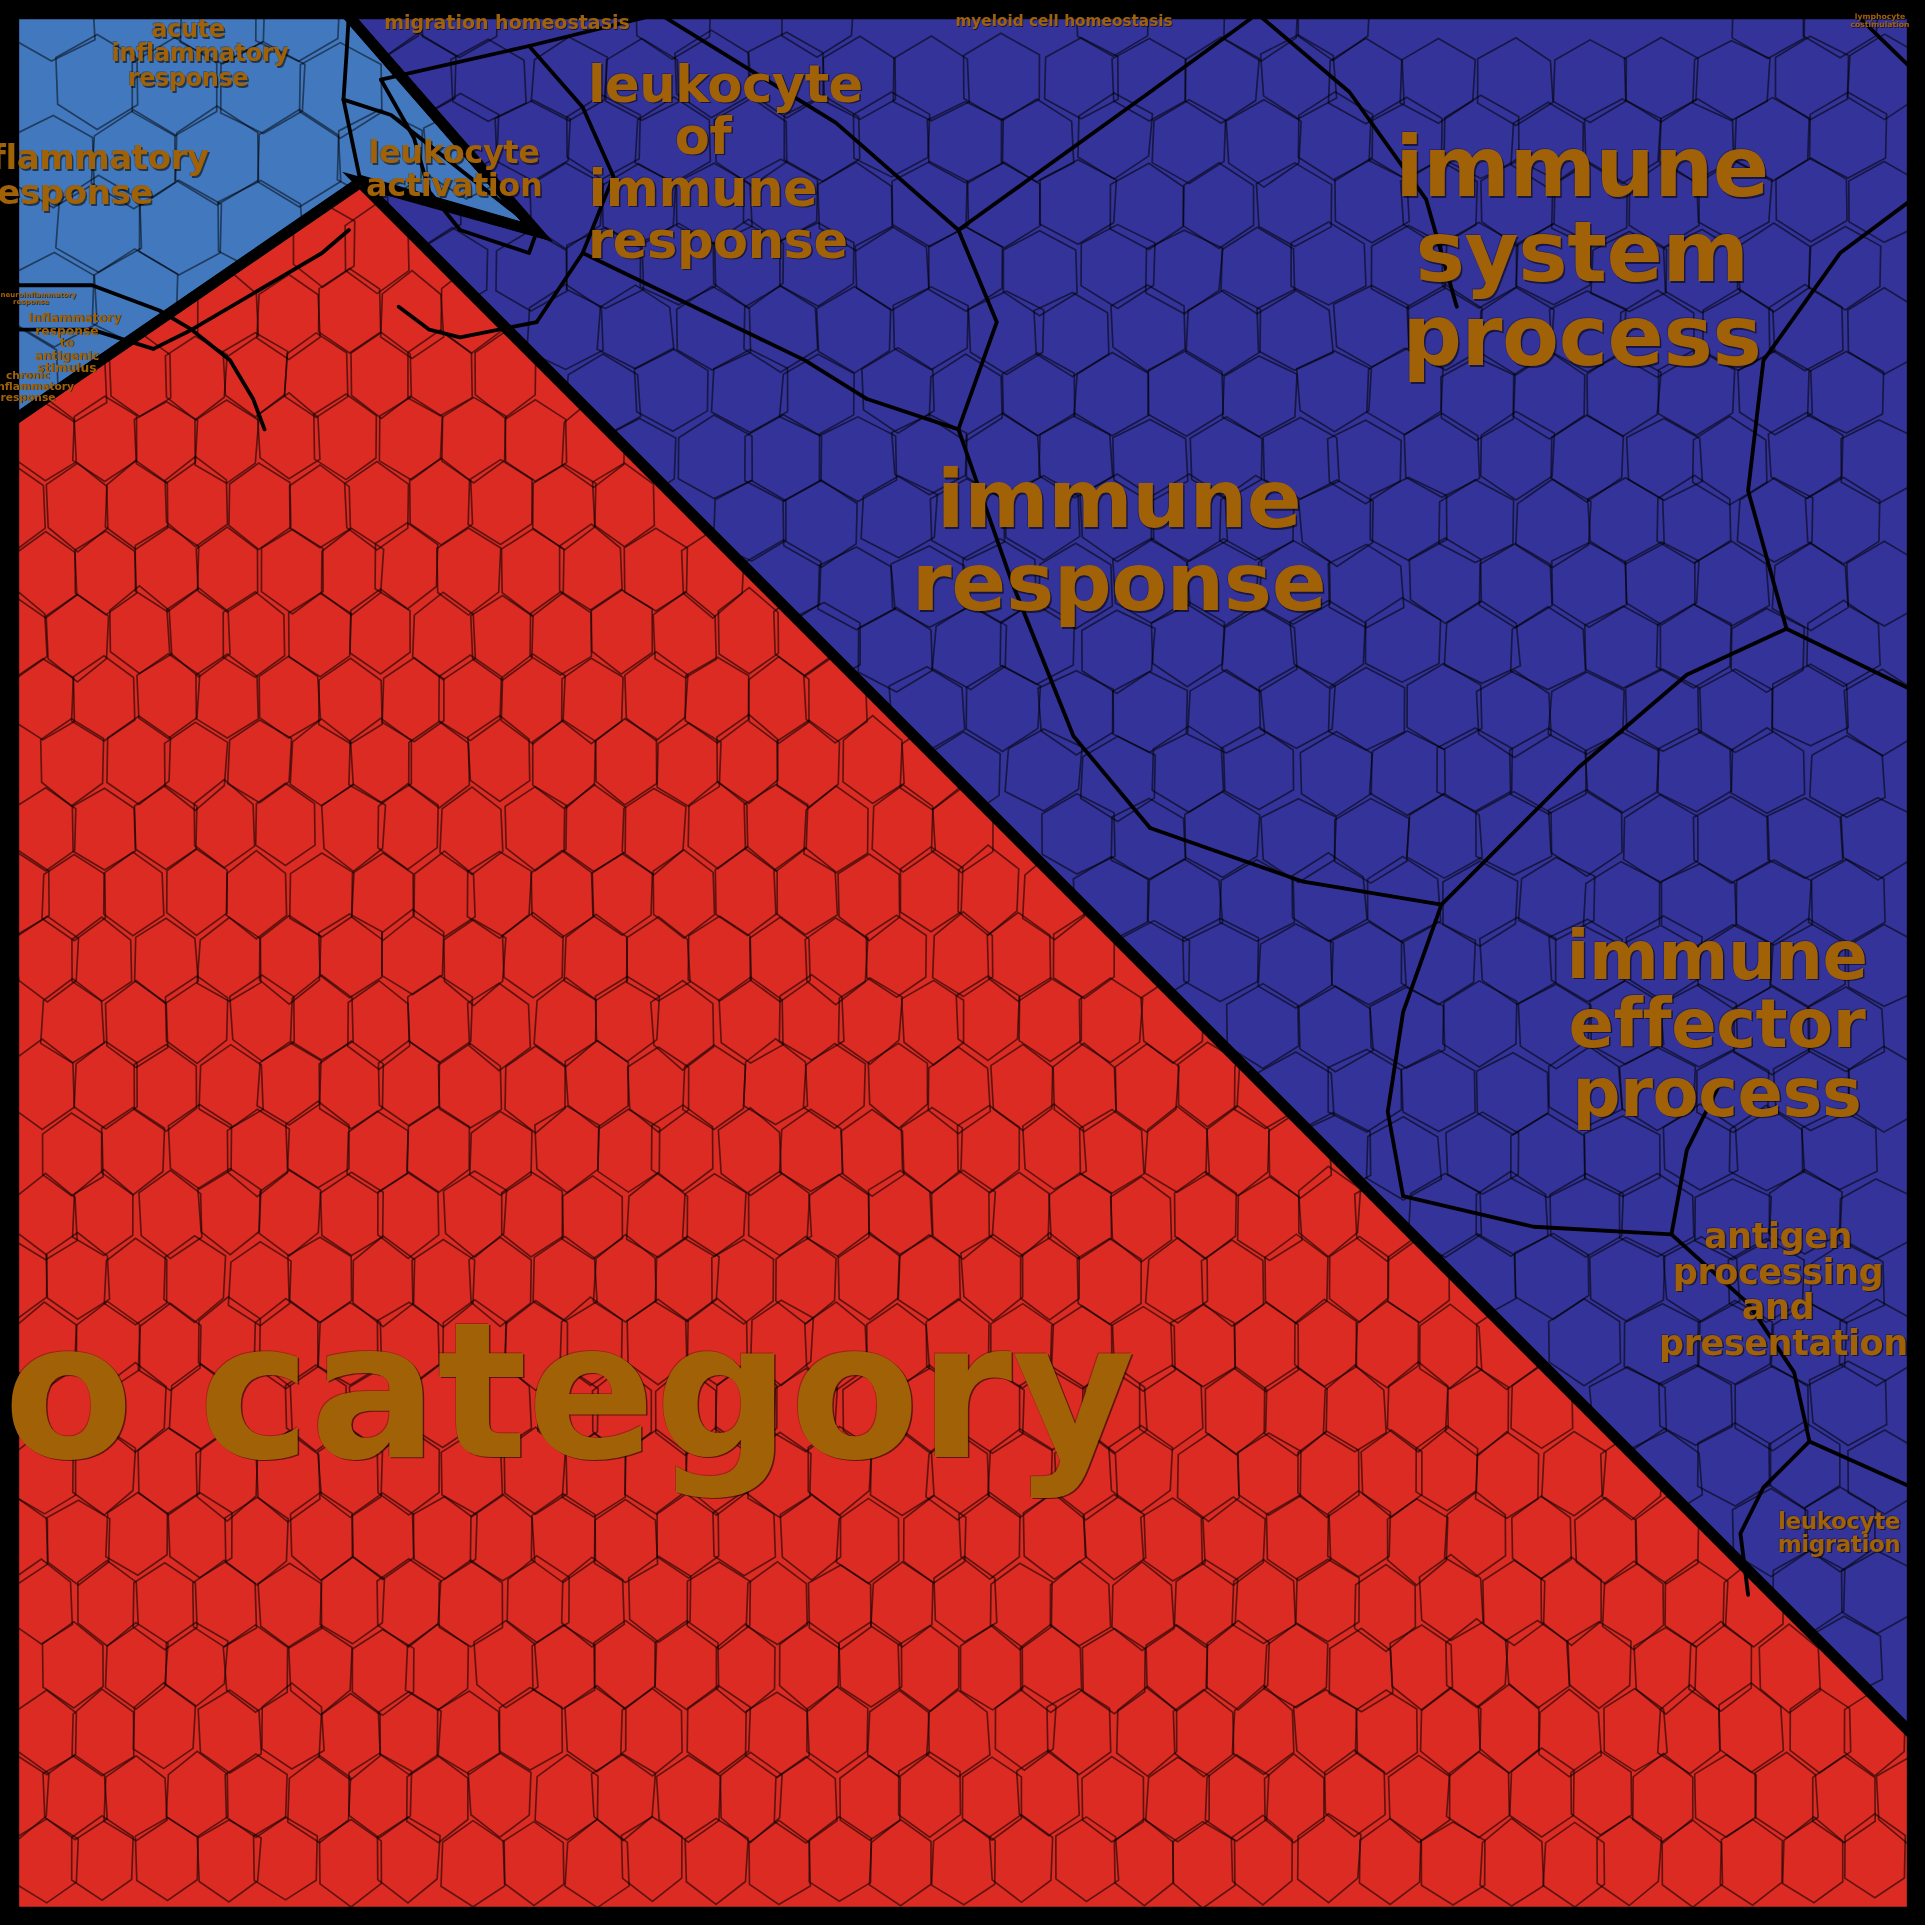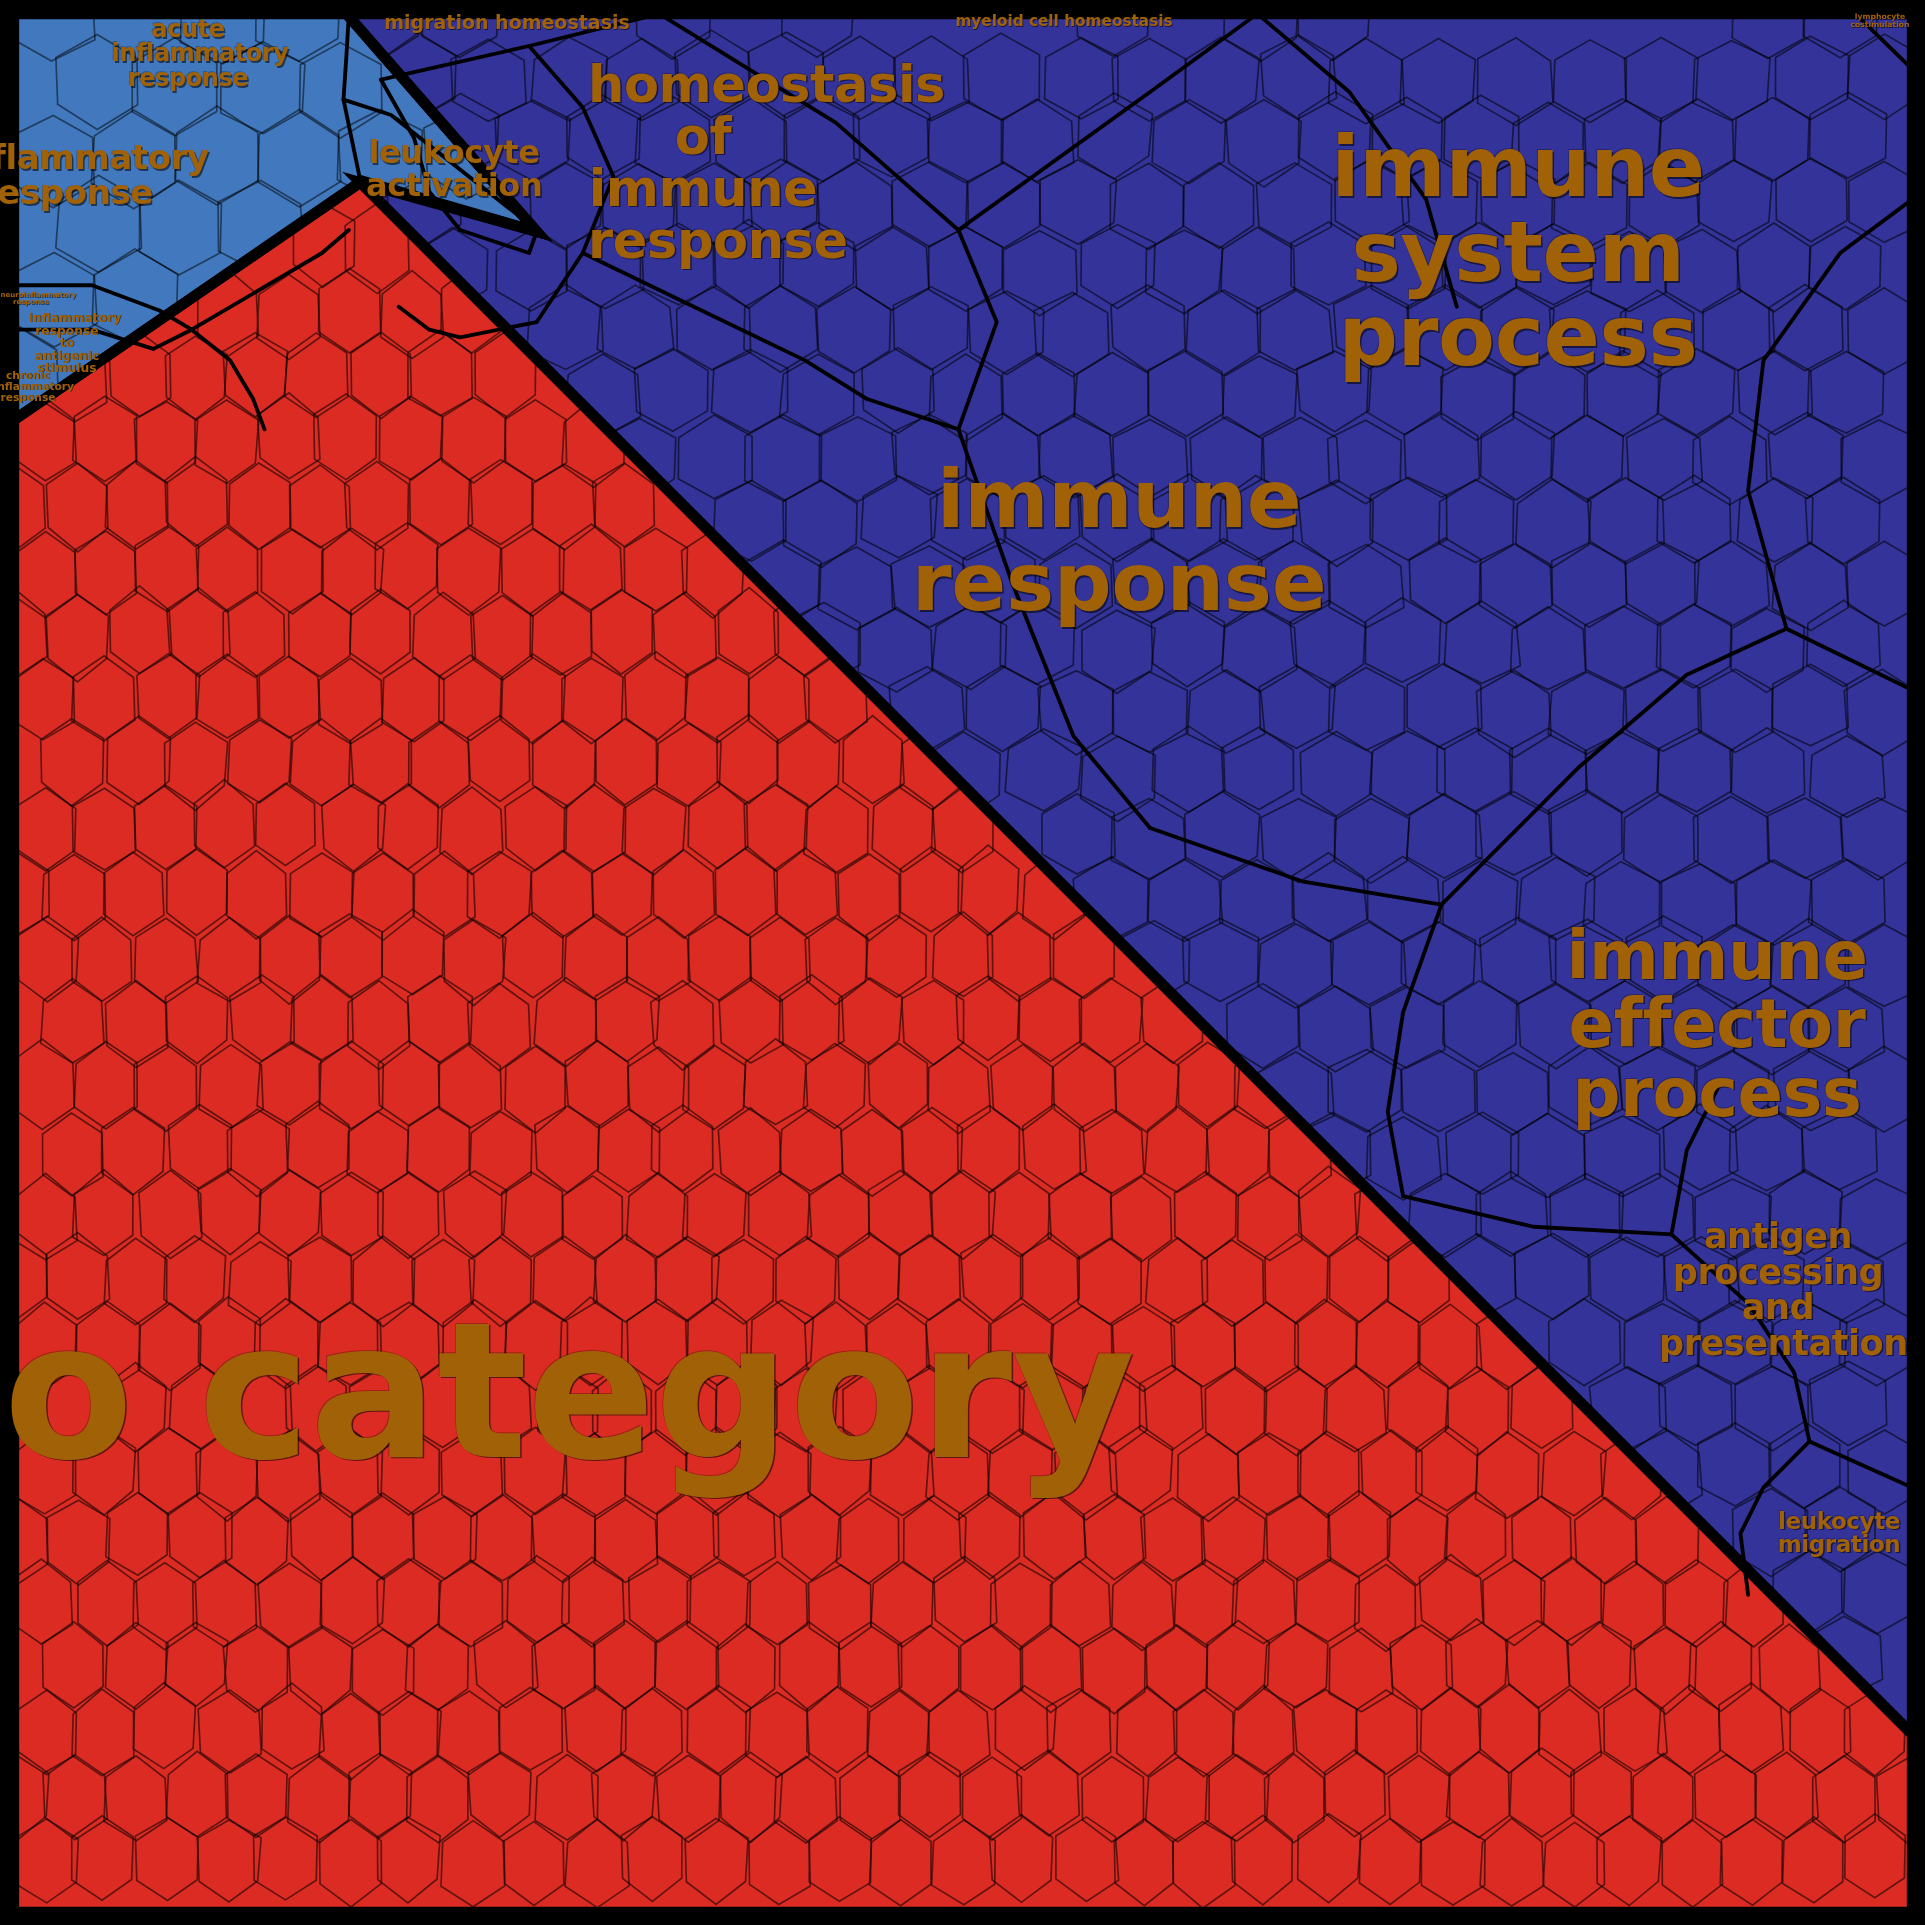--- a/index.html
+++ b/index.html
@@ -939,27 +939,27 @@
         <polyline points="2420,18 2494,90" fill="none" stroke="#000000" stroke-width="5" stroke-linecap="round" stroke-linejoin="round"></polyline>
         <polygon points="18,548 470,238 2494,2262 2494,2494 18,2494" fill="none" stroke="#000000" stroke-width="14" stroke-linejoin="miter"></polygon>
         <polygon points="18,18 452,18 700,302 472,236 18,548" fill="none" stroke="#000000" stroke-width="14" stroke-linejoin="miter"></polygon>
         <polygon points="452,18 2494,18 2494,2262 470,238 700,302" fill="none" stroke="#000000" stroke-width="14" stroke-linejoin="miter"></polygon>
         <rect x="9" y="9" width="2494" height="2494" fill="none" stroke="#000000" stroke-width="18"></rect>
       </g>
   </svg>
 
   <div class="lbl" style="left:502px;top:1392px;font-size:189px;">no category</div>
 
-  <div class="lbl" style="left:1518px;top:253px;font-size:83px;width:399px;">immune system process</div>
+  <div class="lbl" style="left:1582px;top:253px;font-size:83px;width:399px;">immune system process</div>
 
   <div class="lbl" style="left:1119px;top:541px;font-size:81px;width:491px;">immune response</div>
 
   <div class="lbl" style="left:1717px;top:1024px;font-size:67px;width:330px;">immune effector process</div>
 
-  <div class="lbl" style="left:703px;top:163px;font-size:51px;width:230px;">homeostasis of immune response</div>
+  <div class="lbl" style="left:703px;top:163px;font-size:51px;width:230px;">leukocyte of immune response</div>
 
   <div class="lbl" style="left:1750px;top:1290px;font-size:35px;width:238px;margin-left:28px;">antigen processing and presentation</div>
 
   <div class="lbl" style="left:454px;top:169px;font-size:32px;width:176px;">leukocyte activation</div>
 
   <div class="lbl" style="left:1839px;top:1533px;font-size:23px;width:130px;">leukocyte migration</div>
 
   <div class="lbl tiny" style="left:507px;top:23px;font-size:19px;width:253px;">migration homeostasis</div>
 
   <div class="lbl tiny" style="left:1064px;top:21.5px;font-size:15.3px;width:230px;">myeloid cell homeostasis</div>

